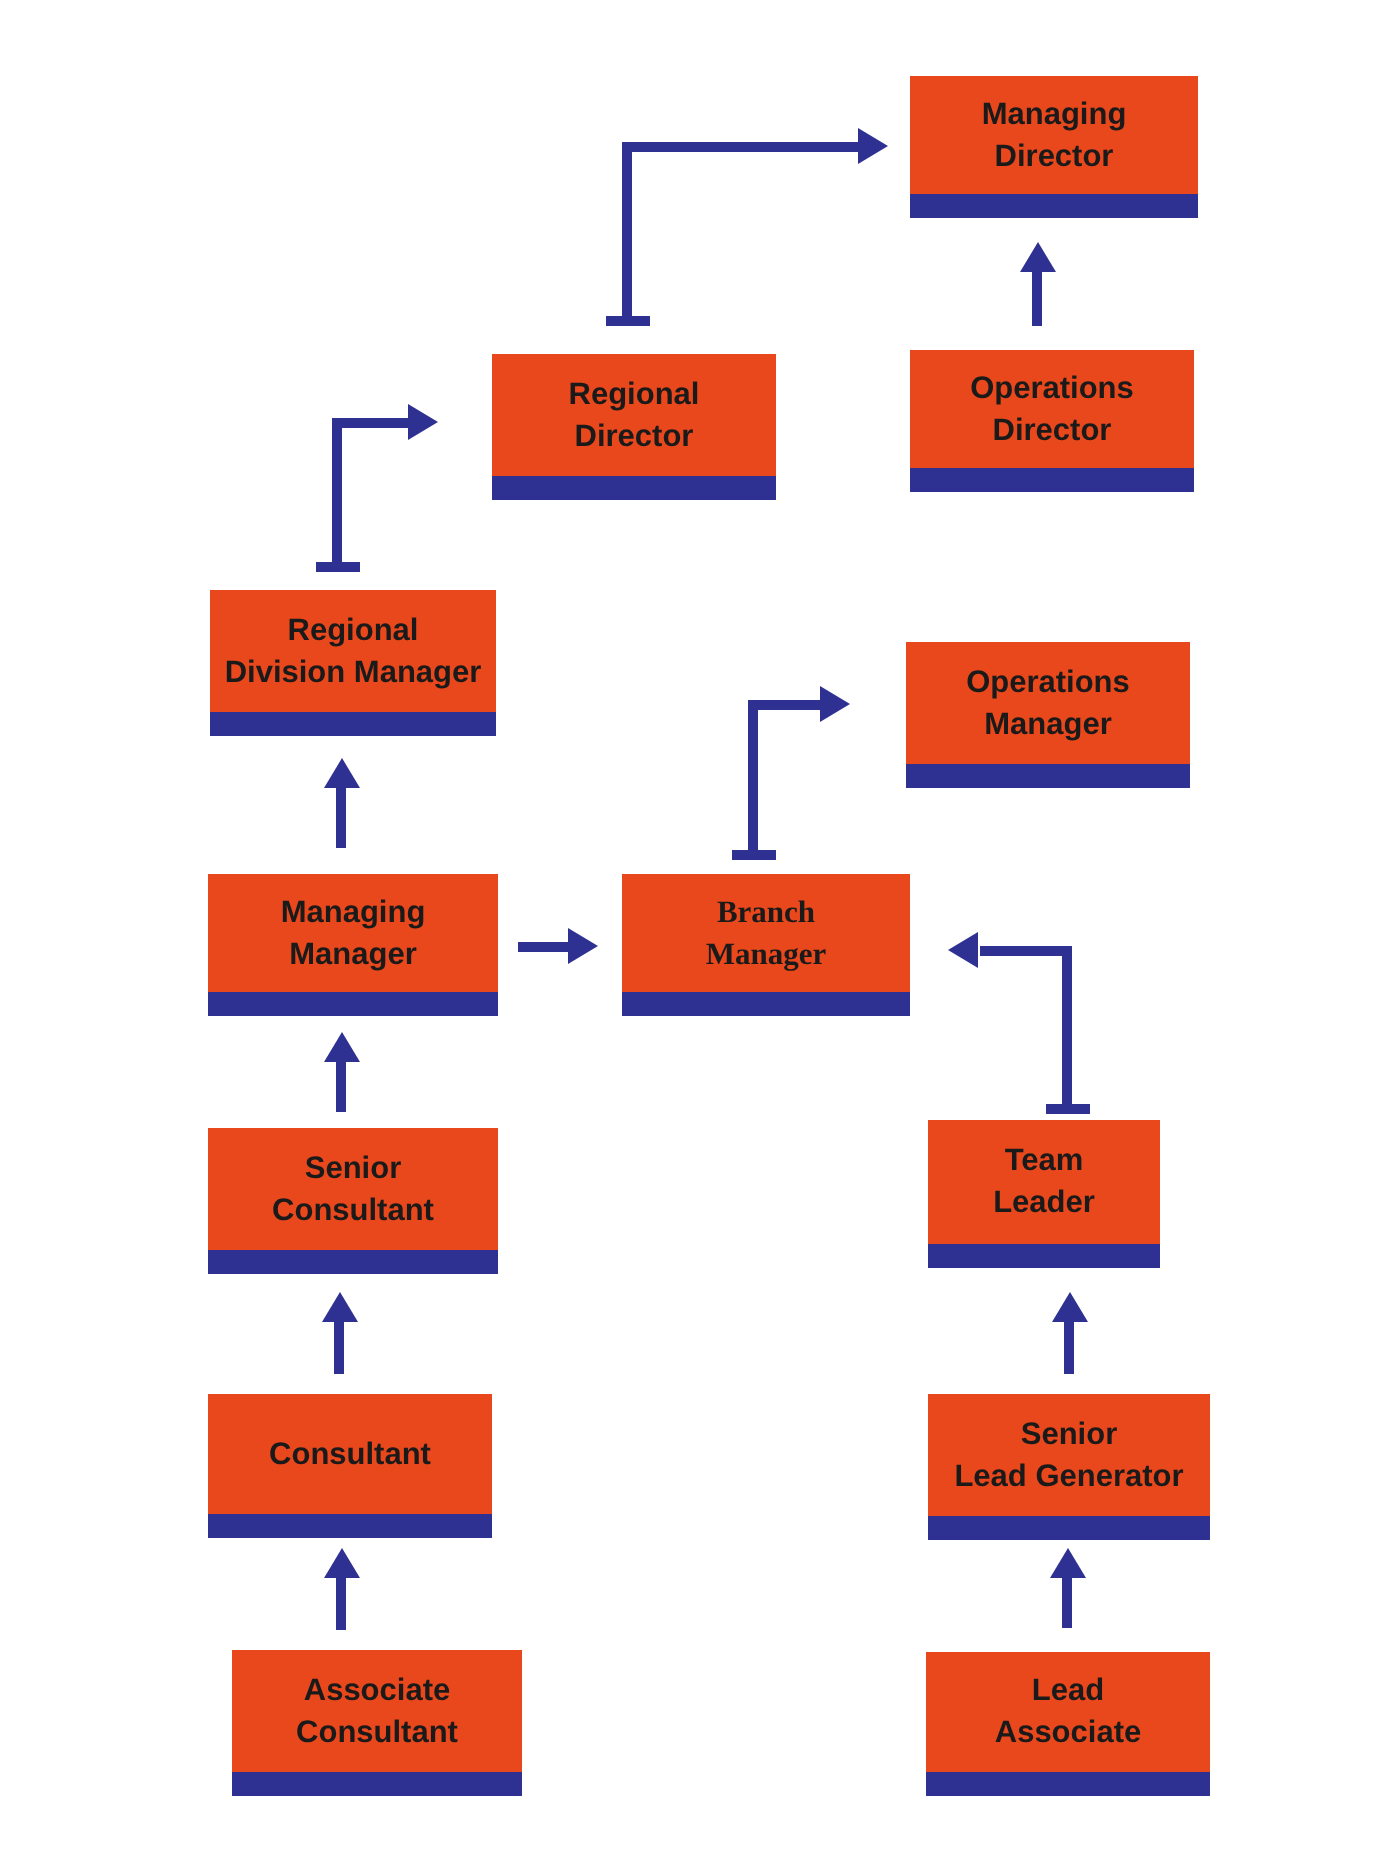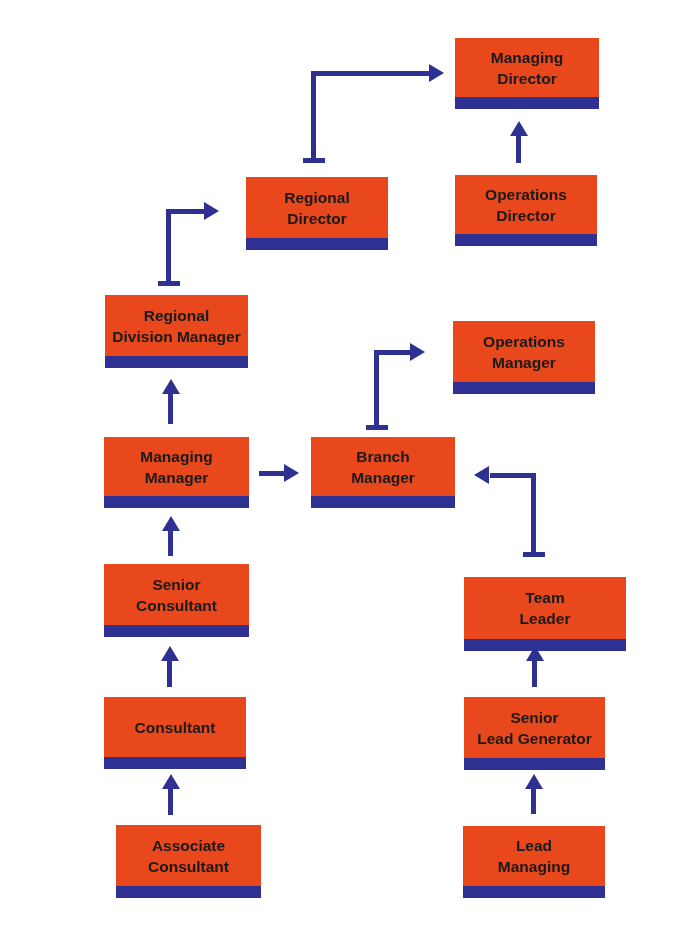--- a/index.html
+++ b/index.html
@@ -62,33 +62,33 @@
   <div class="node" style="left:230px; top:177px; width:142px; height:73px;">Regional
 Director</div>
   <div class="node" style="left:439px; top:175px; width:142px; height:71px;">Operations
 Director</div>
   <div class="node" style="left:89px;  top:295px; width:143px; height:73px;">Regional
 Division Manager</div>
   <div class="node" style="left:437px; top:321px; width:142px; height:73px;">Operations
 Manager</div>
   <div class="node" style="left:88px;  top:437px; width:145px; height:71px;">Managing
 Manager</div>
-  <div class="node" style="left:295px; top:437px; width:144px; height:71px;">Branch
+  <div class="node" style="left:295px; top:437px; width:144px; height:71px;font-family:Liberation Serif, serif;">Branch
 Manager</div>
   <div class="node" style="left:88px;  top:564px; width:145px; height:73px;">Senior
 Consultant</div>
-  <div class="node" style="left:448px; top:577px; width:162px; height:74px;text-align:center;">Team
+  <div class="node" style="left:448px; top:560px; width:116px; height:74px;text-align:center;">Team
 Leader</div>
   <div class="node" style="left:88px;  top:697px; width:142px; height:72px;">Consultant</div>
   <div class="node" style="left:448px; top:697px; width:141px; height:73px;">Senior
 Lead Generator</div>
   <div class="node" style="left:100px;  top:825px; width:145px; height:73px;">Associate
 Consultant</div>
   <div class="node" style="left:447px; top:826px; width:142px; height:72px;">Lead
-Managing</div>
+Associate</div>
 
   <div class="head head-up" style="left:146px; top:774px;"></div>
   <div class="seg" style="left:152px; top:787px; width:5px; height:28px;"></div>
 
   <div class="head head-up" style="left:145px; top:646px;"></div>
   <div class="seg" style="left:151px; top:659px; width:5px; height:28px;"></div>
 
   <div class="head head-up" style="left:146px; top:516px;"></div>
   <div class="seg" style="left:152px; top:529px; width:5px; height:27px;"></div>
 

